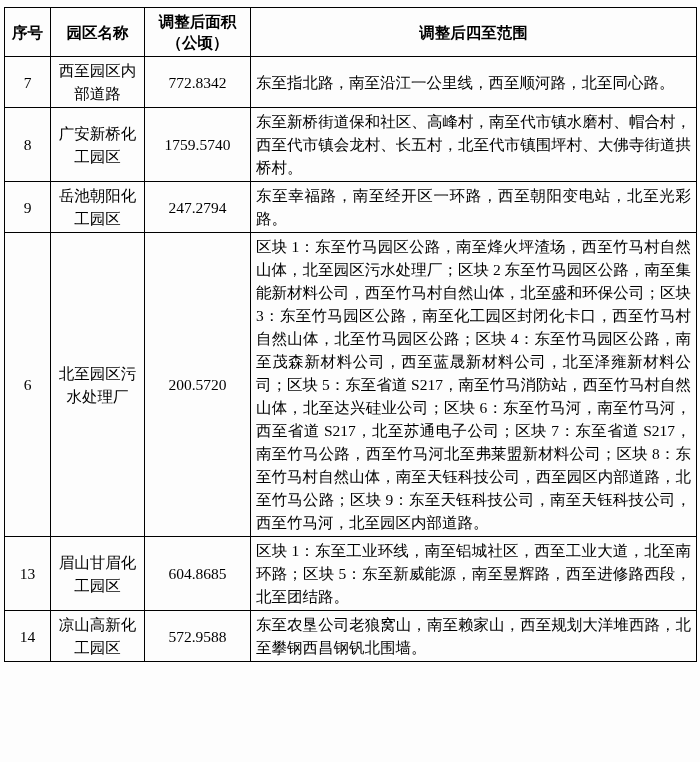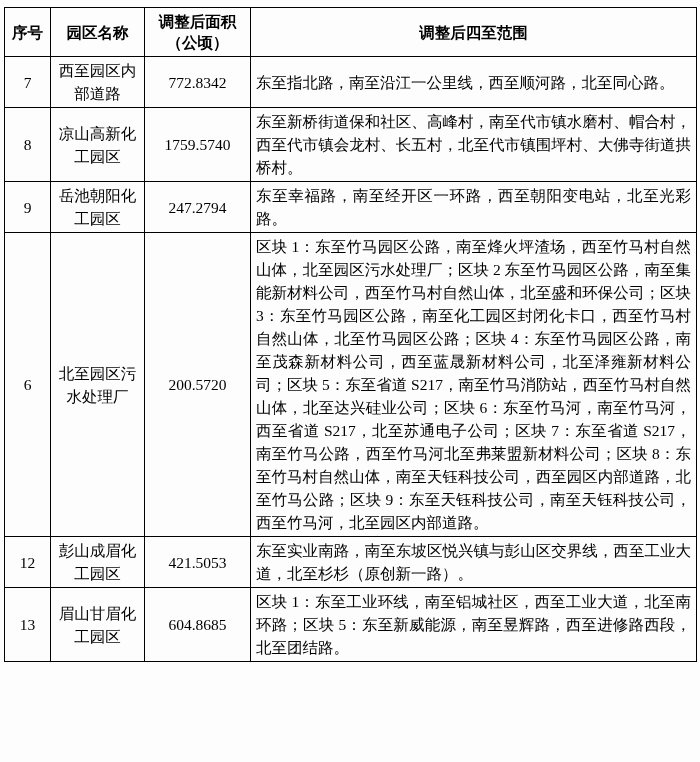--- a/index.html
+++ b/index.html
@@ -64,42 +64,42 @@
   </thead>
   <tbody>
     <tr>
       <td class="c-no">7</td>
       <td class="c-name">西至园区内部道路</td>
       <td class="c-area">772.8342</td>
       <td class="c-range">东至指北路，南至沿江一公里线，西至顺河路，北至同心路。</td>
     </tr>
     <tr>
       <td class="c-no">8</td>
-      <td class="c-name">凉山高新化工园区</td>
+      <td class="c-name">广安新桥化工园区</td>
       <td class="c-area">1759.5740</td>
       <td class="c-range">东至新桥街道保和社区、高峰村，南至代市镇水磨村、帽合村，西至代市镇会龙村、长五村，北至代市镇围坪村、大佛寺街道拱桥村。</td>
     </tr>
     <tr>
       <td class="c-no">9</td>
       <td class="c-name">岳池朝阳化工园区</td>
       <td class="c-area">247.2794</td>
       <td class="c-range">东至幸福路，南至经开区一环路，西至朝阳变电站，北至光彩路。</td>
     </tr>
     <tr>
       <td class="c-no">6</td>
       <td class="c-name">北至园区污水处理厂</td>
       <td class="c-area">200.5720</td>
       <td class="c-range">区块 1：东至竹马园区公路，南至烽火坪渣场，西至竹马村自然山体，北至园区污水处理厂；区块 2 东至竹马园区公路，南至集能新材料公司，西至竹马村自然山体，北至盛和环保公司；区块 3：东至竹马园区公路，南至化工园区封闭化卡口，西至竹马村自然山体，北至竹马园区公路；区块 4：东至竹马园区公路，南至茂森新材料公司，西至蓝晟新材料公司，北至泽雍新材料公司；区块 5：东至省道 S217，南至竹马消防站，西至竹马村自然山体，北至达兴硅业公司；区块 6：东至竹马河，南至竹马河，西至省道 S217，北至苏通电子公司；区块 7：东至省道 S217，南至竹马公路，西至竹马河北至弗莱盟新材料公司；区块 8：东至竹马村自然山体，南至天钰科技公司，西至园区内部道路，北至竹马公路；区块 9：东至天钰科技公司，南至天钰科技公司，西至竹马河，北至园区内部道路。</td>
     </tr>
     <tr>
-      <td class="c-no">12</td>
-      <td class="c-name">彭山成眉化工园区</td>
-      <td class="c-area">421.5053</td>
-      <td class="c-range">东至实业南路，南至东坡区悦兴镇与彭山区交界线，西至工业大道，北至杉杉（原创新一路）。</td>
-    </tr>
-    <tr>
       <td class="c-no">13</td>
       <td class="c-name">眉山甘眉化工园区</td>
       <td class="c-area">604.8685</td>
       <td class="c-range">区块 1：东至工业环线，南至铝城社区，西至工业大道，北至南环路；区块 5：东至新威能源，南至昱辉路，西至进修路西段，北至团结路。</td>
     </tr>
+    <tr>
+      <td class="c-no">14</td>
+      <td class="c-name">凉山高新化工园区</td>
+      <td class="c-area">572.9588</td>
+      <td class="c-range">东至农垦公司老狼窝山，南至赖家山，西至规划大洋堆西路，北至攀钢西昌钢钒北围墙。</td>
+    </tr>
   </tbody>
 </table>
 
 </body></html>

